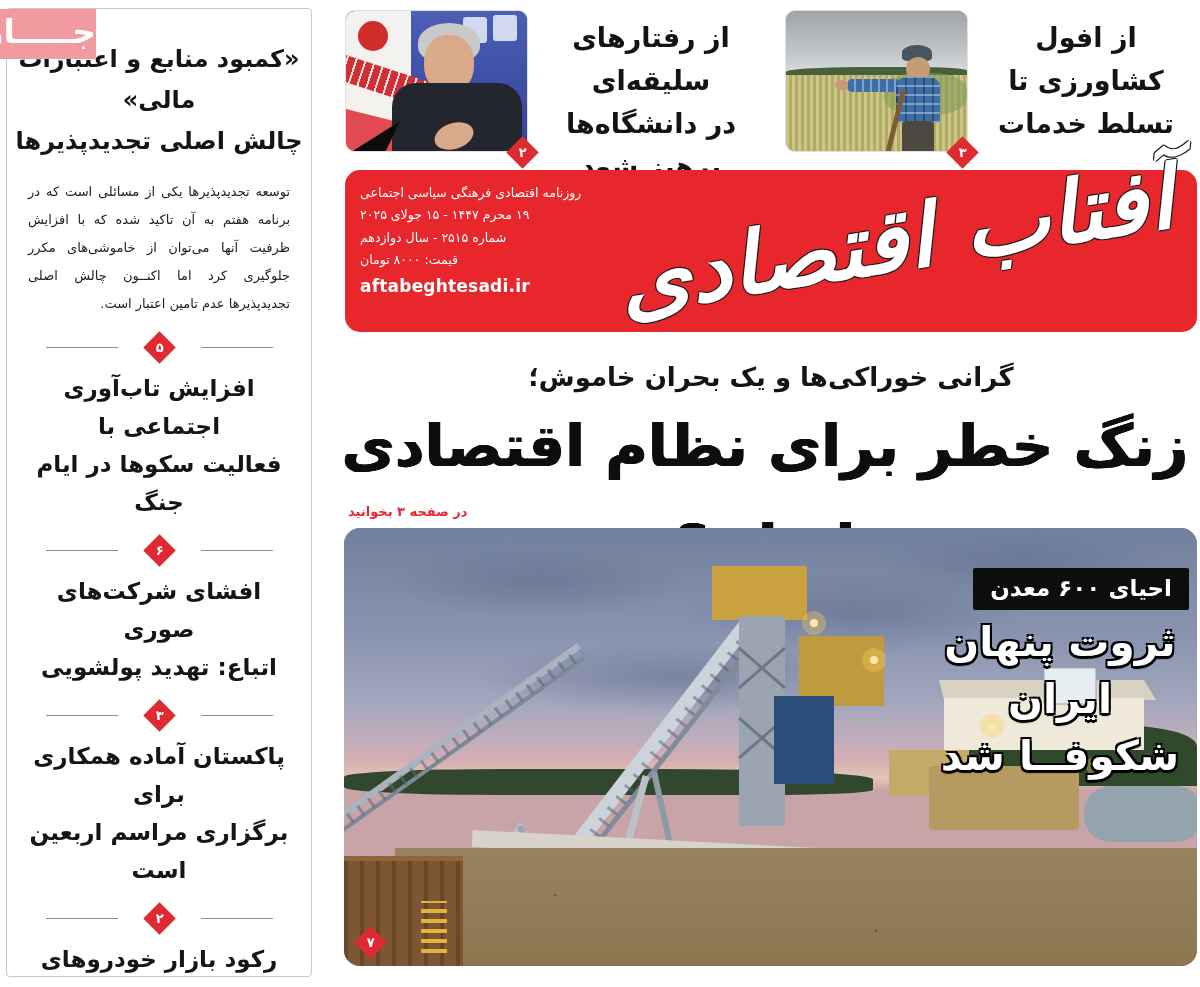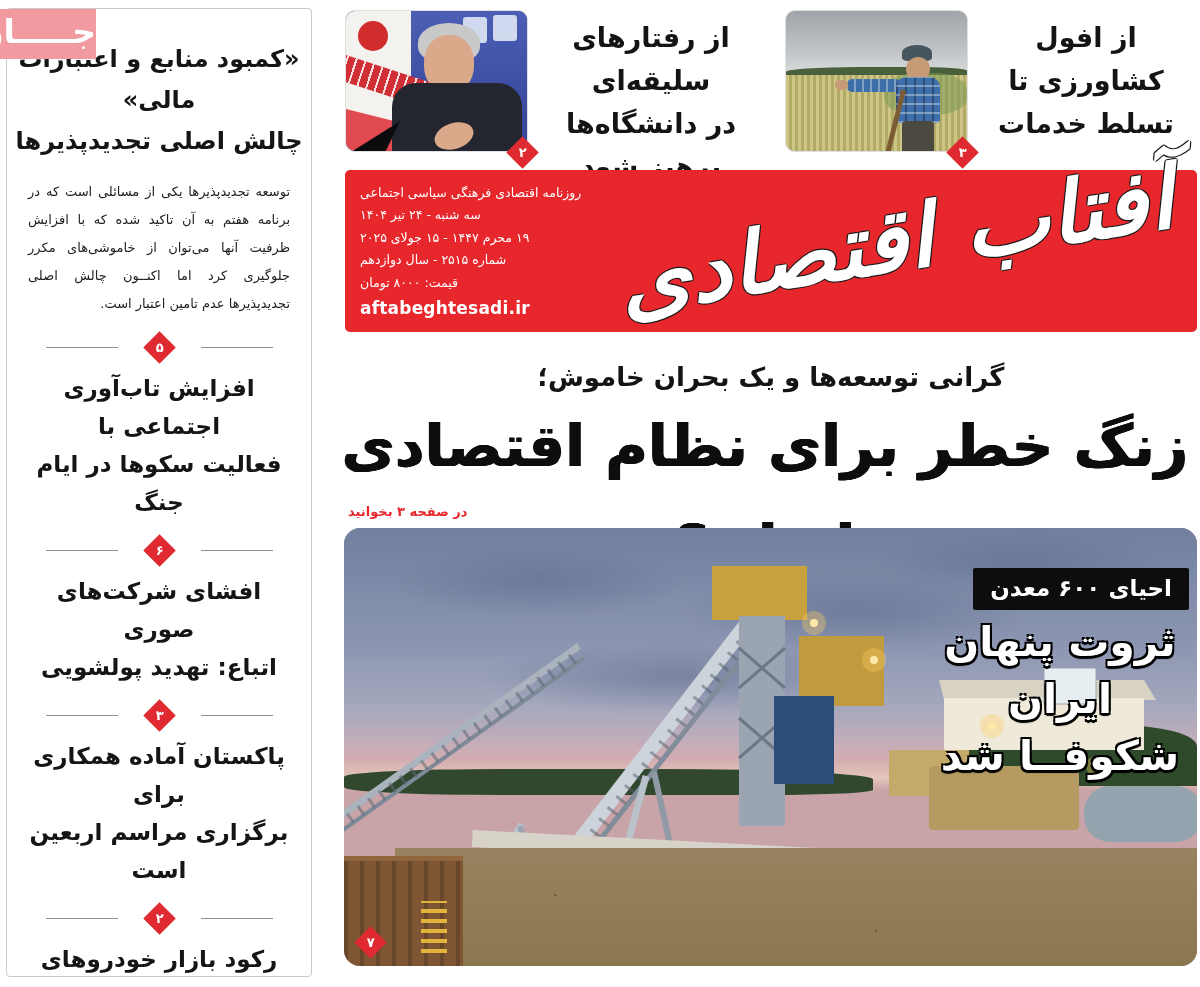--- a/index.html
+++ b/index.html
@@ -64,21 +64,21 @@
       background:#3f6fa8;
       background-image:repeating-linear-gradient(0deg,rgba(255,255,255,.35) 0 2px,transparent 2px 9px),
                        repeating-linear-gradient(90deg,rgba(20,40,70,.5) 0 2px,transparent 2px 9px);}
   .agri-arm{position:absolute;right:40px;top:34px;width:56px;height:13px;border-radius:7px;background:#3f6fa8;
       background-image:repeating-linear-gradient(90deg,rgba(255,255,255,.35) 0 2px,transparent 2px 8px);}
   .agri-handpt{position:absolute;right:94px;top:35px;width:13px;height:10px;border-radius:40%;background:#c69c76;}
   .agri-pants{position:absolute;right:8px;top:76px;width:32px;height:34px;background:#4c4a40;border-radius:4px;}
   .agri-stick{position:absolute;right:44px;top:44px;width:5px;height:66px;background:#7d5b35;transform:rotate(14deg);}
   #agri-headline{left:975px;top:16px;width:222px;}
   
-  #masthead{left:345px;top:170px;width:852px;height:162px;background:#e8272d;border-radius:5px;z-index:3;}
+  #masthead{left:345px;top:170px;width:852px;height:162px;background:#e8272d;border-radius:15px;z-index:3;}
   .mh-info{position:absolute;left:15px;top:12px;width:268px;color:#fff;direction:rtl;text-align:left;
            font-size:12.5px;line-height:22.4px;font-weight:500;}
   .mh-web{font-size:17px;font-weight:bold;direction:ltr;margin-top:3px;letter-spacing:.2px;}
   #logo-svg{position:absolute;left:595px;top:112px;width:610px;height:226px;overflow:visible;z-index:4;}
   
   #lead-kicker{left:345px;top:362px;width:852px;text-align:center;font-size:26px;font-weight:bold;direction:rtl;color:#141414;}
   #lead-headline{left:330px;top:396px;width:870px;text-align:center;font-size:58px;font-weight:bold;direction:rtl;
                  line-height:100px;color:#0d0d0d;text-shadow:.6px 0 0 #0d0d0d,-.6px 0 0 #0d0d0d;}
   #lead-pageref{left:348px;top:504px;font-size:13px;font-weight:bold;color:#e8272d;direction:rtl;}
   
@@ -209,32 +209,31 @@
   <div class="dmd abs" style="left:951px;top:141px">
     <span>۳</span>
     </div>
   <div id="agri-headline" class="abs story-h pre">از افول
 کشاورزی تا
 تسلط خدمات</div>
 
   <div id="masthead" class="abs">
     <div class="mh-info">
       <div>روزنامه اقتصادی فرهنگی سیاسی اجتماعی</div>
-      <div>سه شنبه - ۲۴ تیر ۱۴۰۴</div>
       <div>۱۹ محرم ۱۴۴۷ - ۱۵ جولای ۲۰۲۵</div>
       <div>شماره ۲۵۱۵ - سال دوازدهم</div>
       <div>قیمت: ۸۰۰۰ تومان</div>
       <div class="mh-web">aftabeghtesadi.ir</div>
     </div>
   </div>
   <svg id="logo-svg" viewBox="0 0 610 226">
     <text x="305" y="158" text-anchor="middle" font-family="DejaVu Sans, sans-serif" font-size="86" font-weight="bold" font-style="italic" direction="rtl" fill="#ffffff" stroke="#1a1a1a" stroke-width="2.4" paint-order="stroke" stroke-linejoin="round" transform="rotate(-9 305 158)" textLength="560" lengthAdjust="spacingAndGlyphs">آفتاب اقتصادی</text>
   </svg>
 
-  <div id="lead-kicker" class="abs">گرانی توسعه‌ها و یک بحران خاموش؛</div>
+  <div id="lead-kicker" class="abs">گرانی خوراکی‌ها و یک بحران خاموش؛</div>
   <div id="lead-headline" class="abs">زنگ خطر برای نظام اقتصادی ایران؟</div>
   <div id="lead-pageref" class="abs">در صفحه ۳ بخوانید</div>
 
   <div id="feature" class="abs">
     <div class="ft-sky"></div>
     <div class="cl" style="left:6%;top:4%;width:34%;height:16%"></div>
     <div class="cl" style="left:40%;top:10%;width:40%;height:18%"></div>
     <div class="cl" style="left:62%;top:1%;width:34%;height:14%"></div>
     <div class="cl" style="left:16%;top:26%;width:46%;height:16%"></div>
     <div class="ft-trees"></div>

